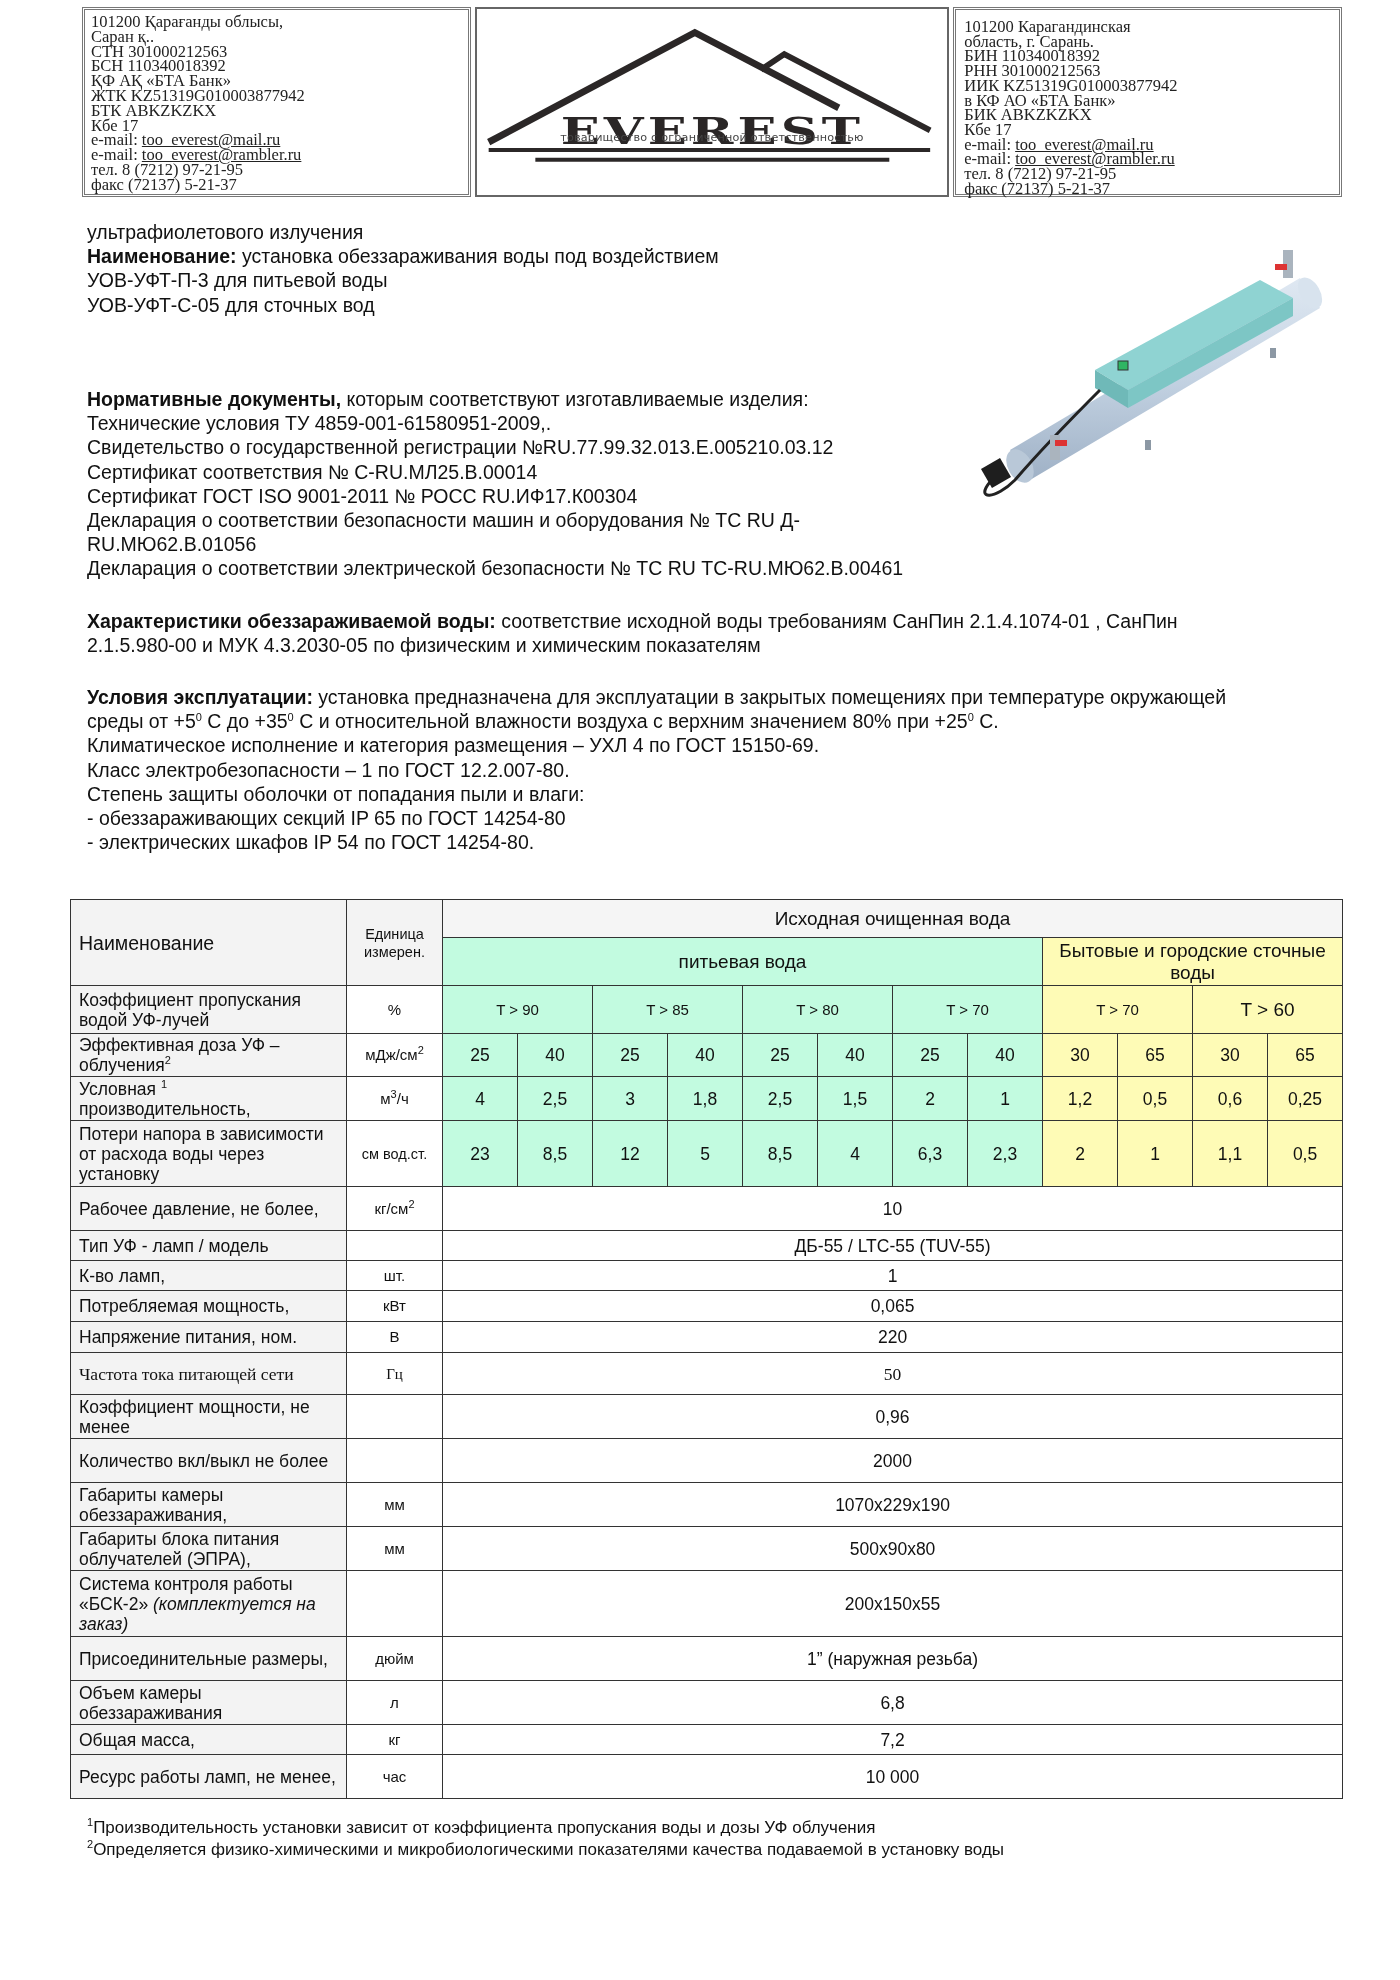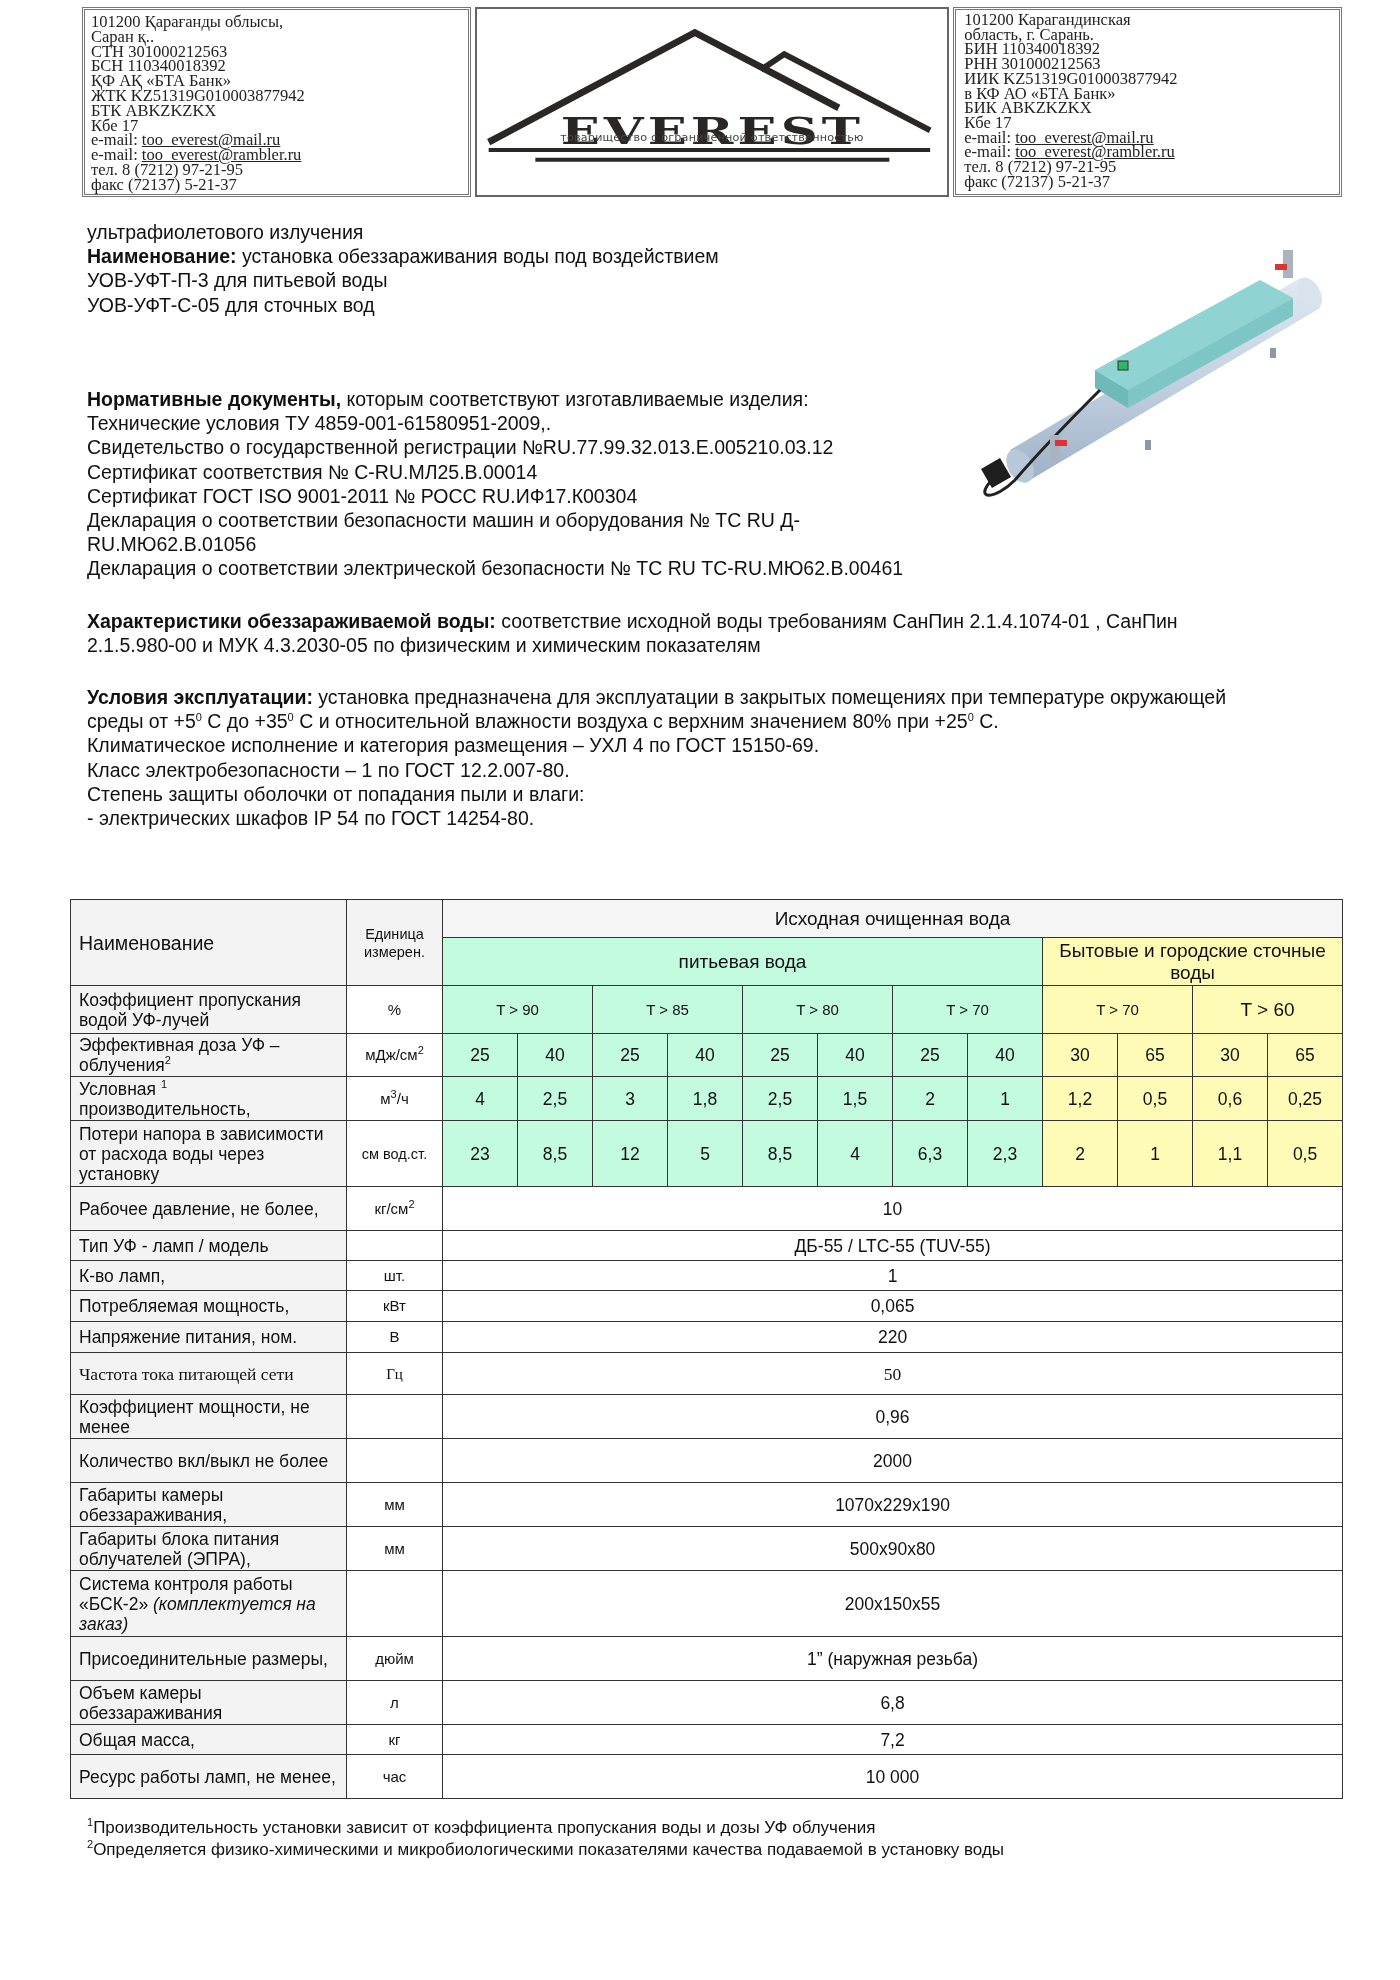--- a/index.html
+++ b/index.html
@@ -3,21 +3,21 @@
 <meta charset="utf-8">
 <style>
   html, body { margin:0; padding:0; background:#ffffff; }
   body { width:1400px; height:1980px; position:relative; overflow:hidden; font-family:"Liberation Sans", sans-serif; color:#111; }
 
   
   .letterhead { position:absolute; left:82px; top:7px; width:1260px; height:190px; display:flex; }
   .lh-box { border:3px double #777; box-sizing:border-box; height:190px; background:#fff; }
   .lh-left { width:396px; padding:5px 6px; font-family:"Liberation Serif", serif; font-size:16.5px; line-height:14.8px; color:#222; }
   .lh-logo { width:484px; margin:0 4px; position:relative; border:2px solid #666; }
-  .lh-right { width:396px; padding:3px 8px; font-family:"Liberation Serif", serif; font-size:16.5px; line-height:14.7px; color:#222; }
+  .lh-right { width:396px; padding:10px 8px; font-family:"Liberation Serif", serif; font-size:16.5px; line-height:14.7px; color:#222; }
   .lh-left div, .lh-right div { white-space:nowrap; }
   .lh-email u { text-decoration:underline; }
   .logo-svg { position:absolute; left:0; top:0; width:100%; height:100%; }
   .logo-word { position:absolute; left:0; right:0; top:99px; text-align:center; font-family:"DejaVu Serif", serif; font-weight:bold; font-size:38px; letter-spacing:3px; color:#2a2626; transform:scaleX(1.35); }
   .logo-sub { position:absolute; left:0; right:0; top:122px; text-align:center; font-family:"DejaVu Sans", sans-serif; font-size:11.2px; color:#444; letter-spacing:0.2px; }
 
   
   .sec { position:absolute; left:87px; font-size:19.5px; line-height:24.2px; color:#111; }
   .sec b { font-weight:bold; }
   .sec div { white-space:nowrap; }
@@ -141,20 +141,21 @@
   <div><b>Характеристики обеззараживаемой воды:</b><span> соответствие исходной воды требованиям СанПин 2.1.4.1074-01 , СанПин</span></div>
   <div>2.1.5.980-00 и МУК 4.3.2030-05 по физическим и химическим показателям</div>
 </div>
 
 <div class="sec" style="top:685px;">
   <div><b>Условия эксплуатации:</b><span> установка предназначена для эксплуатации в закрытых помещениях при температуре окружающей</span></div>
   <div><span>среды от +5</span><span class="sup">0</span><span> С до +35</span><span class="sup">0</span><span> С и относительной влажности воздуха с верхним значением 80% при +25</span><span class="sup">0</span><span> С.</span></div>
   <div>Климатическое исполнение и категория размещения – УХЛ 4 по ГОСТ 15150-69.</div>
   <div>Класс электробезопасности – 1 по ГОСТ 12.2.007-80.</div>
   <div>Степень защиты оболочки от попадания пыли и влаги:</div>
+  <div>- обеззараживающих секций IP 65 по ГОСТ  14254-80</div>
   <div>- электрических шкафов IP 54 по ГОСТ 14254-80.</div>
 </div>
 
 <div class="tbl-title">Основные технические характеристики:</div>
 
 <table class="spec">
   <colgroup>
     <col style="width:276px">
       <col style="width:96px">
     <col style="width:75px">

